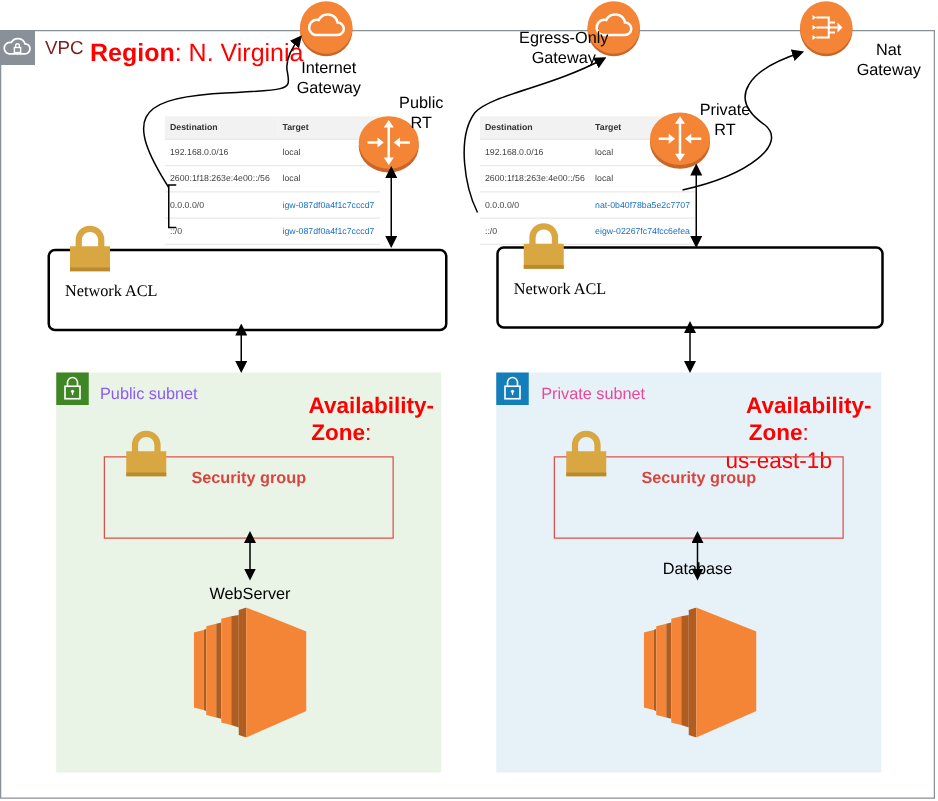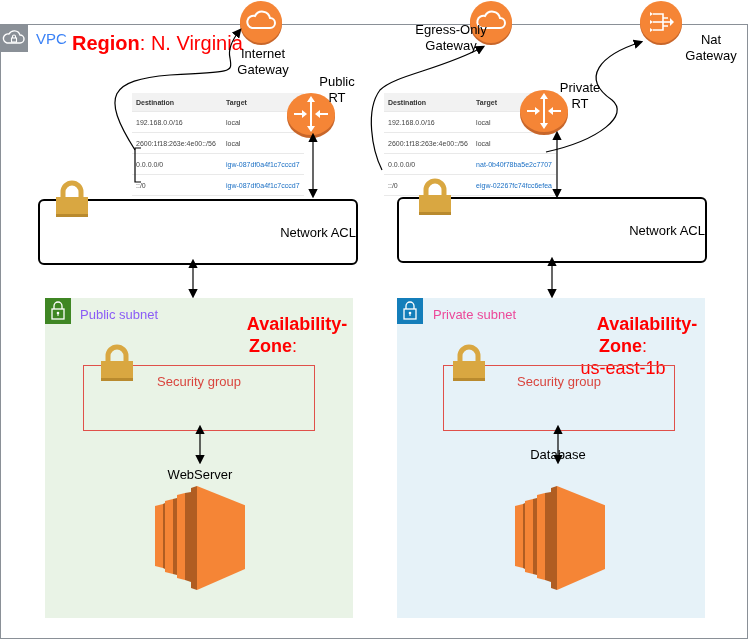--- a/index.html
+++ b/index.html
@@ -3,53 +3,53 @@
 <meta charset="utf-8">
 <style>
   html, body { margin: 0; padding: 0; background: #ffffff; }
   body { width: 750px; height: 641px; position: relative; overflow: hidden;
          font-family: "Liberation Sans", sans-serif; color: #000; }
   .abs { position: absolute; }
 
   
   #vpc { left: 0; top: 24px; width: 748px; height: 615px; border: 1px solid #8a9097; box-sizing: border-box; }
   #vpc-icon-box { left: 0; top: 24px; width: 28px; height: 28px; background: #8a9097; }
-  #vpc-label { left: 36px; top: 30px; font-size: 15px; color: #3b82f6; }
+  #vpc-label { left: 36px; top: 30px; font-size: 15px; color: #7f1d1d; }
   #region { left: 72px; top: 32px; font-size: 20px; color: #ff0000; }
   #region b { font-weight: bold; }
 
   
   .gw-circle { width: 42px; height: 42px; border-radius: 50%; background: #f58536; box-shadow: 0 2px 0 #c8662a; }
   .gw-label { font-size: 13px; text-align: center; line-height: 16px; }
 
   
   .rt-table { font-size: 7px; border-collapse: collapse; background: #fff; }
   .rt-table td, .rt-table th { padding: 0 4px; height: 20px; text-align: left; border-bottom: 1px solid #e9e9e9; white-space: nowrap; color: #444; }
   .rt-table th { background: #f2f2f2; font-weight: bold; color: #333; height: 18px; }
   .rt-table .link { color: #1a6fc4; }
   .rt-table .dest { width: 82px; }
 
   .router { width: 48px; height: 42px; border-radius: 50%; background: #f58536; box-shadow: 0 3px 0 #c8662a; }
 
   
   .nacl { width: 320px; height: 66px; border: 2px solid #000; border-radius: 6px; background: #fff; box-sizing: border-box; }
-  .nacl-label { position: absolute; left: 12px; right: 0; top: 24px; text-align: right; font-size: 13px; }
+  .nacl-label { position: absolute; left: 12px; right: 0; top: 24px; text-align: left; font-size: 13px; font-family: Liberation Serif, serif; }
 
   .lock { width: 34px; height: 38px; }
 
   
   .subnet { width: 308px; height: 320px; }
   .subnet-pub { background: #e9f3e6; }
   .subnet-priv { background: #e6f2f8; }
   .subnet-icon { width: 26px; height: 26px; }
   .subnet-label { font-size: 13px; }
   .az { font-size: 18px; color: #ff0000; text-align: center; line-height: 22px; }
   .az b { font-weight: bold; margin-left: 48px; }
 
-  .sg { width: 232px; height: 66px; border: 1px solid #e0504a; box-sizing: border-box; }
+  .sg { width: 232px; height: 66px; border: 1px solid #e0504a; box-sizing: border-box; font-weight: bold; }
   .sg-label { position: absolute; left: 0; right: 0; top: 8px; text-align: center; color: #d9453e; font-size: 13px; }
 
   .ec2-label { font-size: 13px; text-align: center; width: 120px; }
 
   svg.overlay { position: absolute; left: 0; top: 0; width: 750px; height: 641px; pointer-events: none; }
 </style>
 </head>
 <body>
 
 <div id="vpc" class="abs"></div>

